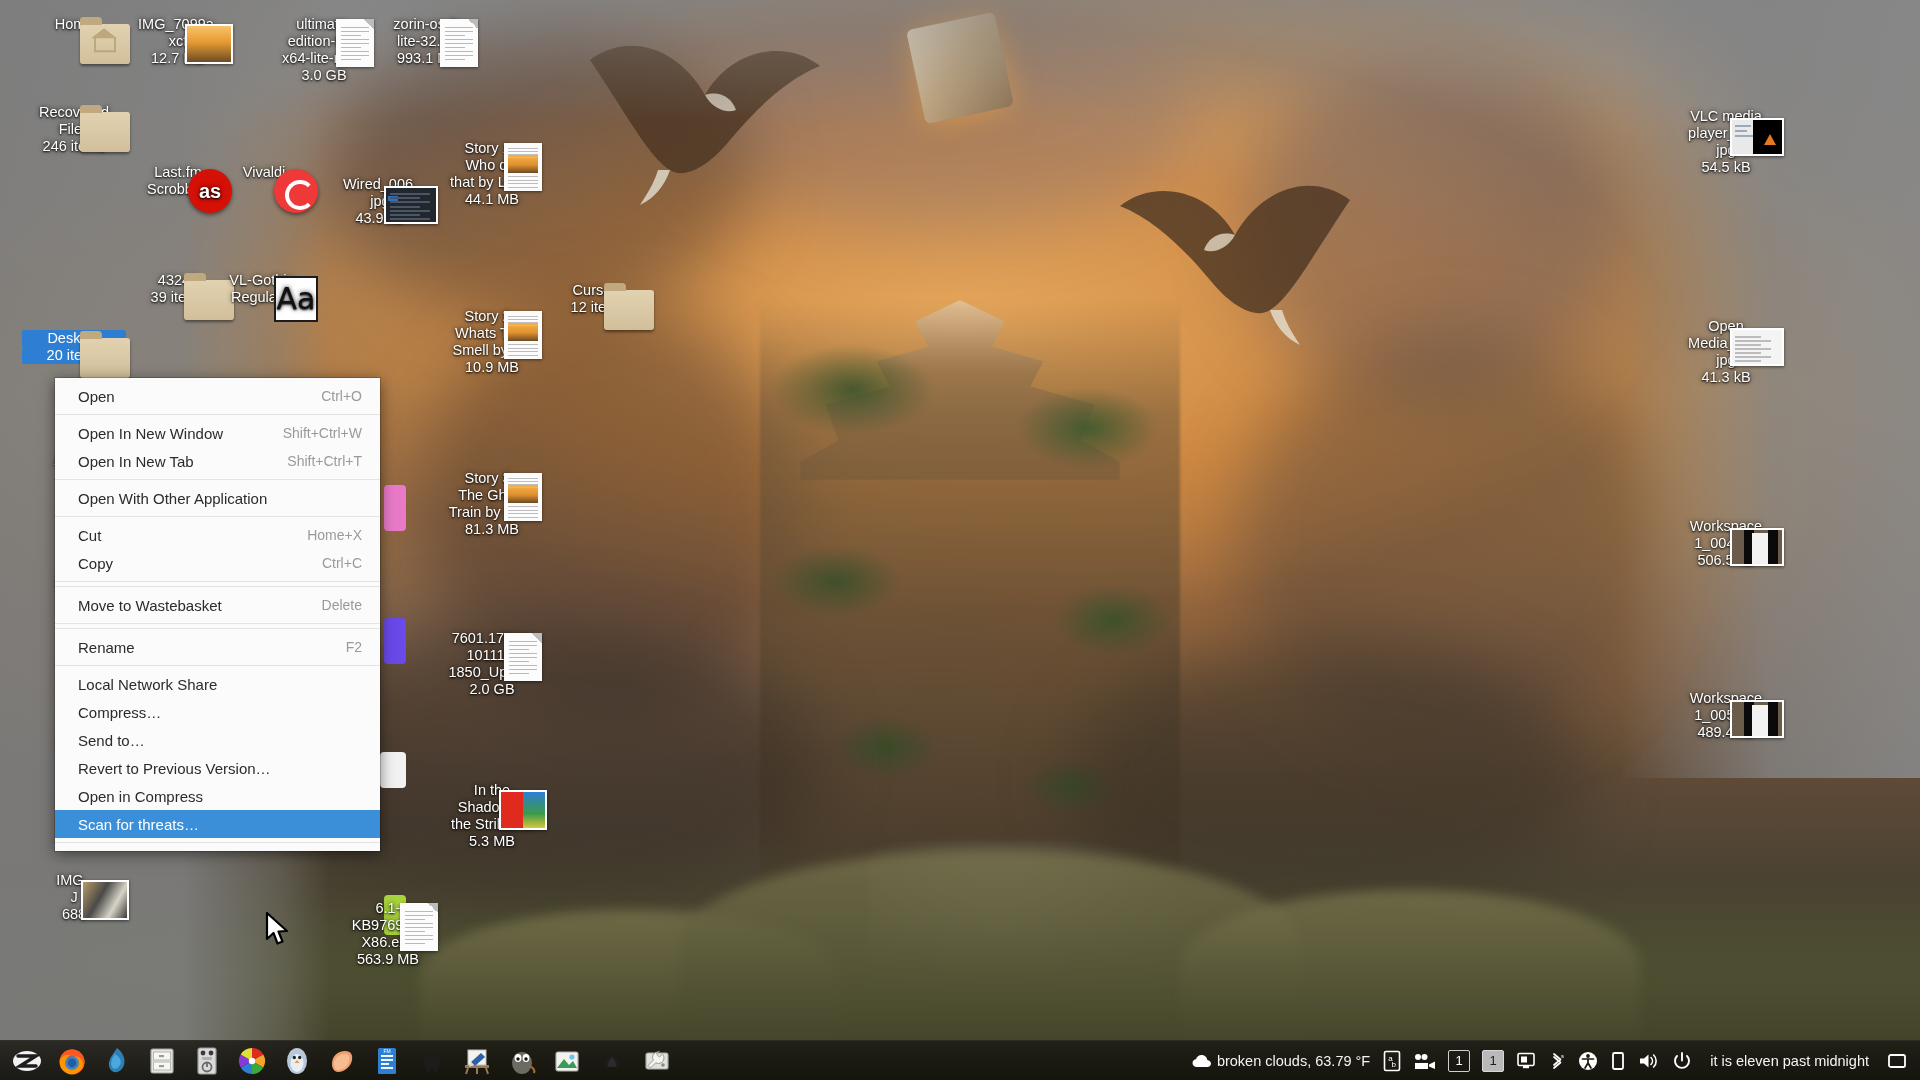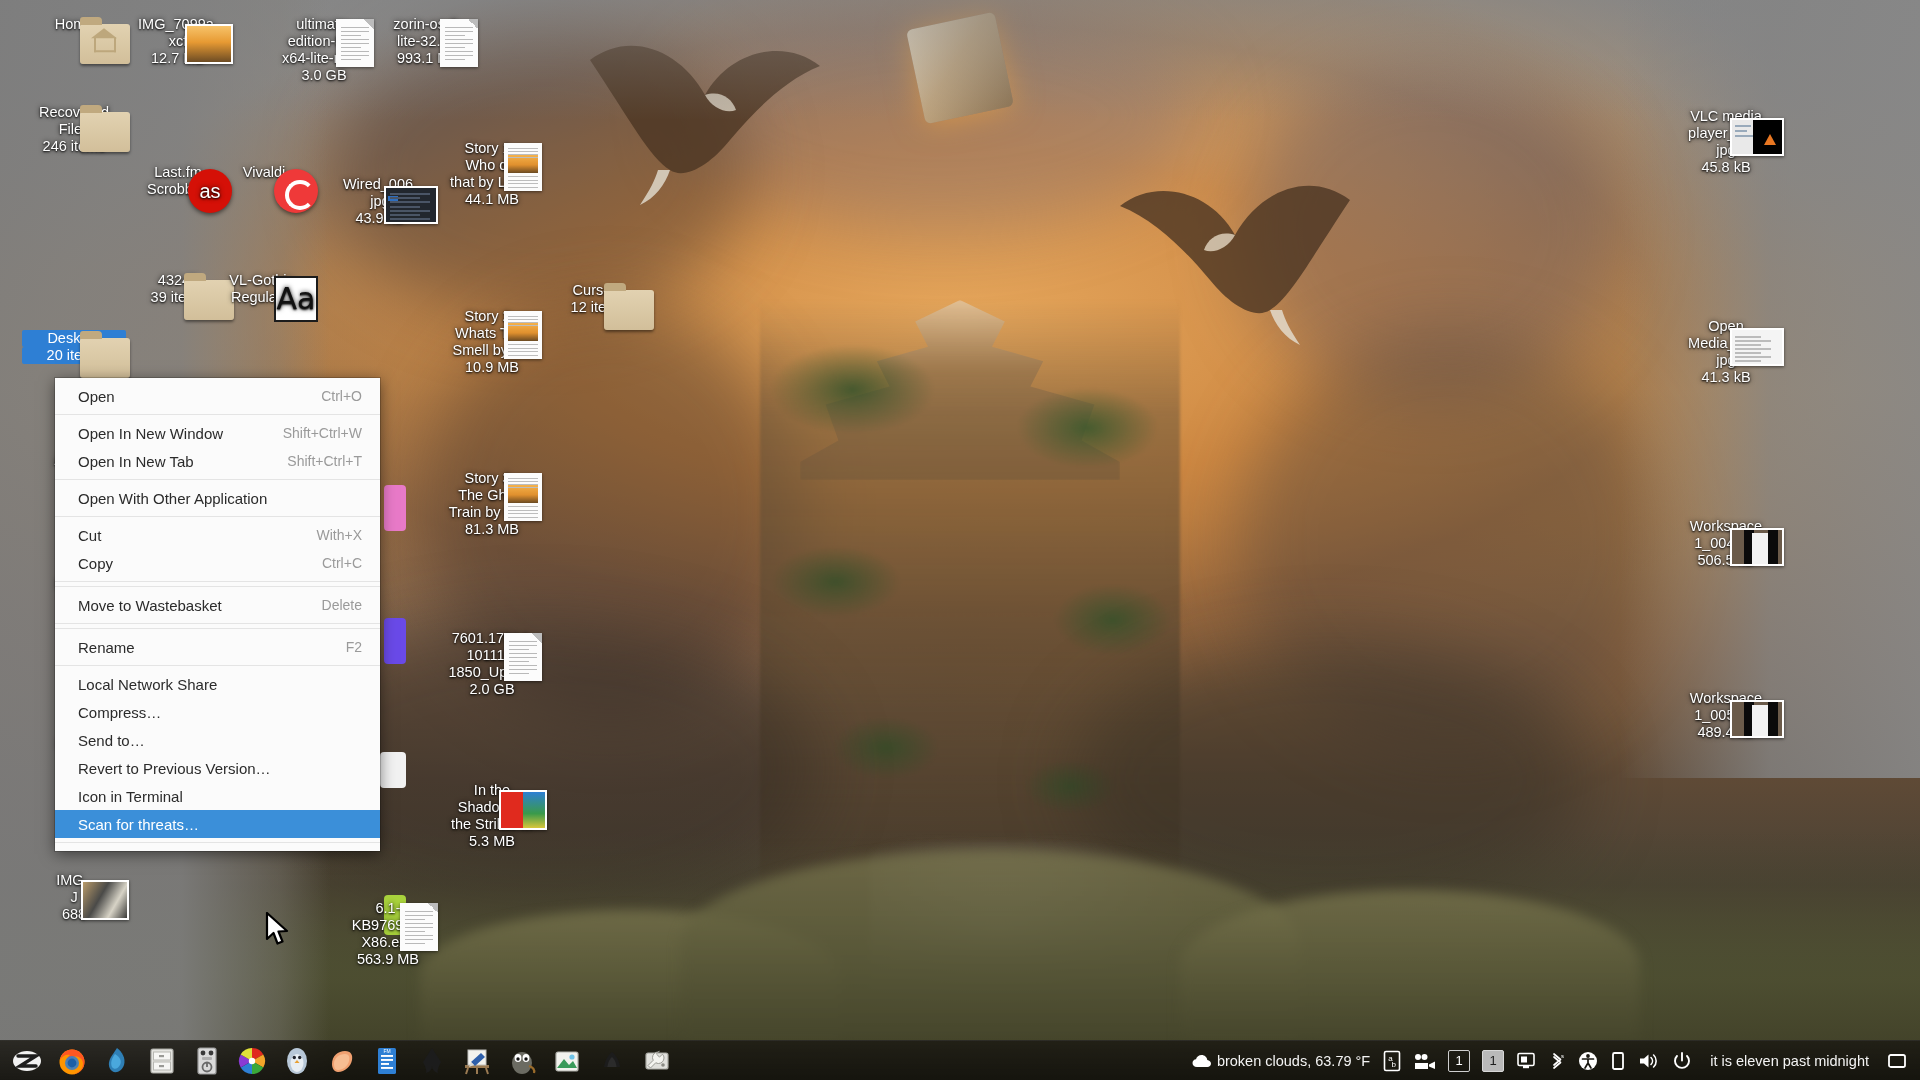--- a/index.html
+++ b/index.html
@@ -150,21 +150,21 @@
   }
   .ico-docimg .pic{
     position:absolute; left:4px; top:12px; width:30px; height:18px;
     background:linear-gradient(to bottom,#f5b24a 0%, #e0902e 55%, #6b4a22 100%);
   }
   .ico-docimg .ln{ position:absolute; left:4px; height:1px; background:#bdbdbd; width:30px; }
 
   
   .ico-lastfm{
     position:absolute; left:10px; top:5px; width:44px; height:44px; border-radius:50%;
-    background:#d51007; color:#fff; font-weight:normal; font-size:20px;
+    background:#d51007; color:#fff; font-weight:bold; font-size:20px;
     display:flex; align-items:center; justify-content:center;
     box-shadow:0 2px 4px rgba(0,0,0,.5);
   }
   
   .ico-vivaldi{
     position:absolute; left:10px; top:5px; width:44px; height:44px; border-radius:50%;
     background:#ef3939; box-shadow:0 2px 4px rgba(0,0,0,.5);
   }
   .ico-vivaldi:after{
     content:""; position:absolute; left:11px; top:11px; width:22px; height:22px;
@@ -434,21 +434,21 @@
           <span class="ln" style="top:40px;width:20px"></span>
         </span></span><span class="lbl">6.1-<br>KB976932-<br>X86.exe</span><span class="sz">563.9 MB</span></div>
   </div>
 <div class="icon-grid" id="icons-right">
     <div class="desk-icon" style="left: 1674px; top: 108px;"><span class="glyph"><span class="ico-shot">
           <span class="pane"></span>
           <span class="bar" style="top:5px;width:16px"></span>
           <span class="bar" style="top:10px;width:12px"></span>
           <span class="bar" style="top:15px;width:18px"></span>
           <span class="cone"></span>
-        </span></span><span class="lbl">VLC media<br>player_001.<br>jpg</span><span class="sz">45.8 kB</span></div>
+        </span></span><span class="lbl">VLC media<br>player_001.<br>jpg</span><span class="sz">54.5 kB</span></div>
     <div class="desk-icon" style="left: 1674px; top: 318px;"><span class="glyph"><span class="ico-shot white">
           <span class="pane"></span>
           <span class="bar" style="top:6px;width:26px;background:#bcbcbc"></span>
           <span class="bar" style="top:10px;width:36px;background:#bcbcbc"></span>
           <span class="bar" style="top:14px;width:26px;background:#bcbcbc"></span>
           <span class="bar" style="top:18px;width:36px;background:#bcbcbc"></span>
           <span class="bar" style="top:22px;width:26px;background:#bcbcbc"></span>
           <span class="bar" style="top:26px;width:36px;background:#bcbcbc"></span>
           <span class="bar" style="top:30px;width:26px;background:#bcbcbc"></span>
         </span></span><span class="lbl">Open<br>Media_002.<br>jpg</span><span class="sz">41.3 kB</span></div>
@@ -479,21 +479,21 @@
       <span class="accel">Shift+Ctrl+T</span>
     </div>
     <div class="msep"></div>
     <div class="mi">
       <span>Open With Other Application</span>
       <span class="accel"></span>
     </div>
     <div class="msep"></div>
     <div class="mi">
       <span>Cut</span>
-      <span class="accel">With+X</span>
+      <span class="accel">Home+X</span>
     </div>
     <div class="mi">
       <span>Copy</span>
       <span class="accel">Ctrl+C</span>
     </div>
     <div class="msep"></div>
     <div class="msep"></div>
     <div class="mi">
       <span>Move to Wastebasket</span>
       <span class="accel">Delete</span>
@@ -515,21 +515,21 @@
     </div>
     <div class="mi">
       <span>Send to…</span>
       <span class="accel"></span>
     </div>
     <div class="mi">
       <span>Revert to Previous Version…</span>
       <span class="accel"></span>
     </div>
     <div class="mi">
-      <span>Icon in Terminal</span>
+      <span>Open in Compress</span>
       <span class="accel"></span>
     </div>
     <div class="mi active">
       <span>Scan for threats…</span>
       <span class="accel"></span>
     </div>
     <div class="msep"></div>
   </div>
 
 <svg id="cursor" viewBox="0 0 26 36">

